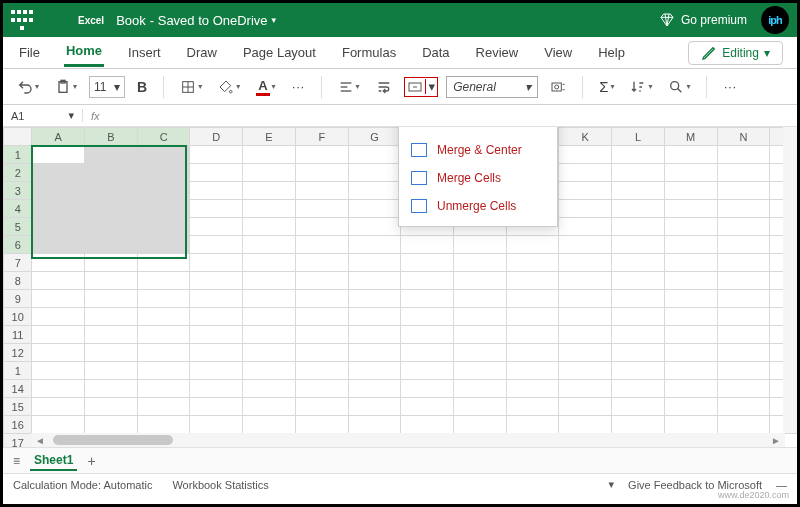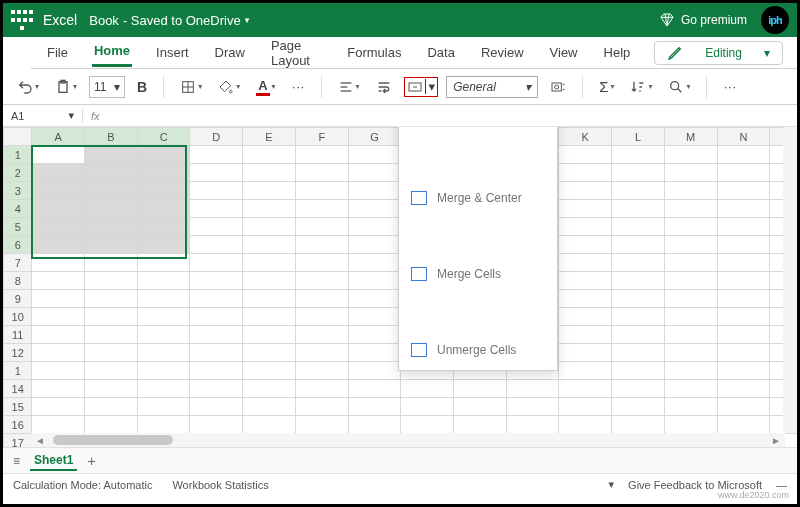--- a/index.html
+++ b/index.html
@@ -1,31 +1,31 @@
 <!DOCTYPE html>
 <html><head>
 <meta charset="utf-8">
 <style>
 * { margin: 0; padding: 0; box-sizing: border-box; font-family: "Segoe UI", Arial, sans-serif; }
 body { width: 800px; height: 507px; overflow: hidden; background: #fff; position: relative; border: 3px solid #000; }
 .titlebar { height: 34px; background: #107c41; display: flex; align-items: center; color: #fff; padding: 0 8px; }
 .app-launcher { width: 22px; height: 22px; display: flex; flex-wrap: wrap; gap: 2px; align-items: center; justify-content: center; margin-right: 10px; cursor: pointer; }
 .app-launcher span { width: 4px; height: 4px; background: #fff; }
-.app-name { font-weight: 400; font-size: 14px; margin-right: 12px; }
+.app-name { font-weight: 700; font-size: 10px; margin-right: 12px; margin-left: 35px; }
 .doc-name { font-size: 13px; display: flex; align-items: center; gap: 4px; }
 .doc-name .chev { font-size: 9px; }
 .searchbar { margin-left: 40px; flex: 0 0 260px; background: #0b6a37; border-radius: 4px; height: 24px; display: flex; align-items: center; padding: 0 10px; gap: 8px; font-size: 12px; color: #d5ecd5; }
 .titlebar-right { margin-left: auto; display: flex; align-items: center; gap: 14px; }
 .premium { font-size: 12px; display: flex; align-items: center; gap: 6px; }
 .logo-badge { width: 28px; height: 28px; background: #000; border-radius: 50%; display: flex; align-items: center; justify-content: center; color: #3cf; font-weight: bold; font-size: 11px; letter-spacing: -1px; }
-.ribbon-tabs { height: 32px; display: flex; align-items: center; gap: 22px; padding: 0 14px; border-bottom: 1px solid #d0d0d0; font-size: 13px; background: #fff; margin-left: 28px; }
+.ribbon-tabs { height: 32px; display: flex; align-items: center; gap: 22px; padding: 0 14px; border-bottom: 1px solid #d0d0d0; font-size: 13px; background: #fff; }
 .ribbon-tabs .tab { color: #444; cursor: pointer; padding: 4px 2px; }
 .ribbon-tabs .tab.active { color: #107c41; font-weight: 600; border-bottom: 3px solid #107c41; padding-bottom: 6px; }
 .ribbon-tabs .right { margin-left: auto; display: flex; gap: 10px; align-items: center; }
-.btn-edit { border: 1px solid #ccc; border-radius: 4px; padding: 3px 12px; font-size: 12px; display: flex; align-items: center; gap: 22px; color: #107c41; cursor: pointer; }
+.btn-edit { border: 1px solid #ccc; border-radius: 4px; padding: 3px 12px; font-size: 12px; display: flex; align-items: center; gap: 5px; color: #107c41; cursor: pointer; }
 .btn-share { background: #107c41; color: #fff; border-radius: 4px; padding: 4px 12px; font-size: 12px; display: flex; align-items: center; gap: 5px; cursor: pointer; }
 .toolbar { height: 36px; display: flex; align-items: center; gap: 8px; padding: 0 10px; border-bottom: 1px solid #d0d0d0; font-size: 13px; color: #444; background: #fff; }
 .tbtn { display: flex; align-items: center; gap: 2px; padding: 2px 4px; cursor: pointer; border-radius: 3px; }
 .tbtn .chev { font-size: 8px; color: #666; }
 .fontsize { width: 36px; height: 22px; border: 1px solid #bbb; display: flex; align-items: center; padding: 0 4px; font-size: 12px; gap: 2px; }
 .sep { width: 1px; height: 22px; background: #ddd; margin: 0 4px; }
 .merge-btn { border: 1.5px solid #c00; padding: 1px 2px; display: flex; align-items: center; }
 .numfmt { border: 1px solid #aaa; height: 22px; width: 92px; display: flex; align-items: center; padding: 0 6px; font-size: 12px; justify-content: space-between; font-style: italic; }
 .namebox-row { height: 22px; display: flex; align-items: center; border-bottom: 1px solid #e0e0e0; background: #fff; }
 .namebox { width: 80px; border-right: 1px solid #ddd; padding: 0 8px; font-size: 11px; display: flex; align-items: center; justify-content: space-between; color: #444; }
@@ -37,21 +37,21 @@
 table.sheet th.corner { background: #f3f3f3; width: 28px; }
 table.sheet th.rowh { width: 28px; background: #f3f3f3; }
 table.sheet th.colh { width: 52px; }
 table.sheet th.colh.sel, table.sheet th.rowh.sel { background: #d5e8d5; }
 td.sel { background: #d9d9d9 !important; }
 td.active { background: #fff !important; }
 
 .sel-outline { position: absolute; border: 2px solid #107c41; pointer-events: none; }
 .dropdown { position: absolute; background: #fff; border: 1px solid #ccc; box-shadow: 0 4px 12px rgba(0,0,0,0.15); width: 160px; font-size: 12px; z-index: 100; padding-bottom: 6px; }
 .dropdown .dd-title { font-weight: 600; padding: 8px 12px; color: #333; }
-.dropdown .dd-item { padding: 7px 12px; display: flex; align-items: center; gap: 10px; cursor: pointer; color: #737373; margin-top: 48px; }
+.dropdown .dd-item { padding: 7px 12px; display: flex; align-items: center; gap: 10px; cursor: pointer; color: #b91c1c; }
 .dd-icon { width: 16px; height: 14px; border: 1px solid #3a7bd5; display: inline-block; position: relative; }
 .scroll-h { position: absolute; bottom: 0; left: 28px; right: 12px; height: 14px; background: #f5f5f5; display: flex; align-items: center; }
 .scroll-h .thumb { width: 120px; height: 10px; background: #c8c8c8; border-radius: 5px; margin-left: 4px; }
 .scroll-h .arrow { margin-left: auto; font-size: 10px; color: #888; padding: 0 4px; }
 .scroll-v { position: absolute; right: 0; top: 0; bottom: 14px; width: 14px; background: #f5f5f5; }
 .tab-strip { height: 26px; border-top: 1px solid #e0e0e0; display: flex; align-items: center; gap: 10px; padding: 0 10px; font-size: 12px; background: #fafafa; }
 .tab-strip .menu-icon { color: #666; cursor: pointer; }
 .tab-strip .sheet-tab { font-weight: 600; color: #107c41; border-bottom: 2px solid #107c41; padding: 2px 4px; }
 .tab-strip .plus { color: #666; cursor: pointer; font-size: 14px; }
 .statusbar { height: 22px; border-top: 1px solid #e0e0e0; display: flex; align-items: center; font-size: 11px; color: #555; padding: 0 10px; gap: 20px; background: #fff; }

